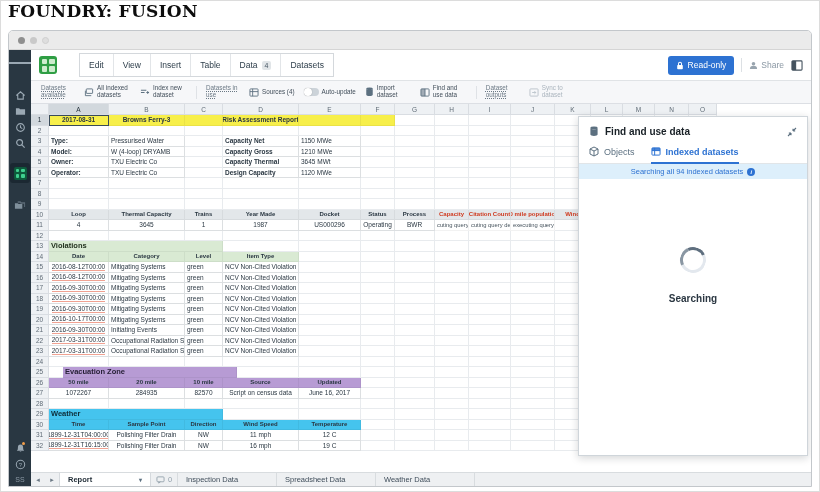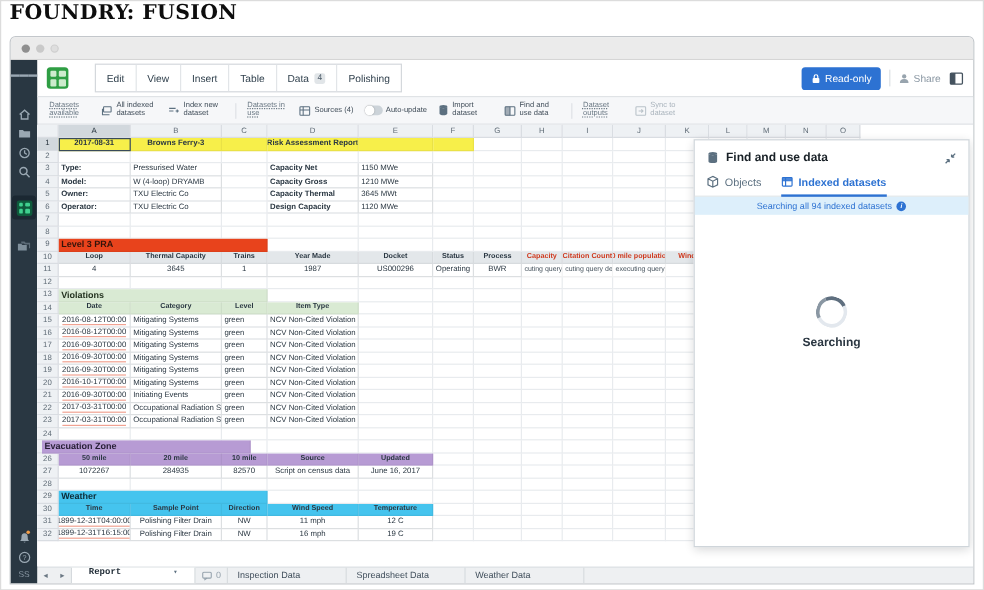--- a/index.html
+++ b/index.html
@@ -93,25 +93,25 @@
   .p-search{margin:8px 9px 7px 9px;border:1px solid #c6cdd4;border-radius:3px;height:21px;display:flex;align-items:center;padding:0 5px;gap:5px;}
   .scope-btn{border:1px solid #c6cdd4;border-radius:3px;height:15px;display:flex;align-items:center;gap:3px;padding:0 4px;font-size:7.5px;color:#26323c;background:#fff;}
   .chip{background:#edf0f2;border-radius:3px;height:14px;display:flex;align-items:center;gap:4px;padding:0 5px;font-size:7px;color:#30404d;}
   .chip .x{color:#5c7080;font-size:8px;}
   .caretline{width:1px;height:11px;background:#1b2733;}
   .p-search .spacer{flex:1;}
   .p-banner{background:#ddeffb;height:15px;display:flex;align-items:center;justify-content:center;gap:4px;font-size:7.5px;color:var(--c-accent,#2d72d2);flex:none;}
   .info-ico{width:8px;height:8px;border-radius:50%;background:var(--c-accent,#2d72d2);color:#fff;font-size:5.5px;display:flex;align-items:center;justify-content:center;font-weight:bold;font-style:italic;}
   .p-body{flex:1;display:flex;flex-direction:column;align-items:center;}
   .spinner{margin-top:68px;width:26px;height:26px;border-radius:50%;border:3px solid #e3e8ee;border-top-color:#5f6f7f;border-left-color:#8a97a3;transform:rotate(20deg);box-sizing:border-box;}
-  .search-status{margin-top:7px;font-size:10px;font-weight:bold;color:#2b3742;}
+  .search-status{margin-top:20px;font-size:10px;font-weight:bold;color:#2b3742;}
   
   .bottombar{height:13px;background:#eef0f2;border-top:1px solid #d8dcdf;display:flex;align-items:stretch;flex:none;font-size:7.5px;color:#3f4d5a;}
   .navarrow{width:14px;display:flex;align-items:center;justify-content:center;color:#6b7884;font-size:7px;}
-  .activetab{width:74px;background:#fff;border-left:1px solid #d5d9dd;border-right:1px solid #d5d9dd;display:flex;justify-content:space-between;padding:0 14px;font-weight:bold;color:#1f2b35;font-family:Liberation Mono, monospace;}
+  .activetab{width:74px;background:#fff;border-left:1px solid #d5d9dd;border-right:1px solid #d5d9dd;display:flex;align-items:center;justify-content:space-between;padding:0 8px;font-weight:bold;color:#1f2b35;}
   .tcaret{color:#5c7080;font-size:6px;}
   .commentgrp{width:26px;display:flex;align-items:center;justify-content:center;gap:3px;color:#94a1ac;}
   .sheettab{width:99px;border-left:1px solid #d8dcdf;display:flex;align-items:center;padding-left:8px;box-sizing:border-box;}
   .endtabdiv{border-left:1px solid #d8dcdf;}
 </style>
 </head>
 <body>
 
 <div class="frame"></div>
 <div class="page-title">FOUNDRY: FUSION</div>
@@ -203,21 +203,21 @@
               <span>Insert</span>
             </div>
           <div class="menu-tab">
               <span>Table</span>
             </div>
           <div class="menu-tab">
               <span>Data</span>
               <span class="badge">4</span>
             </div>
           <div class="menu-tab">
-              <span>Polishing</span>
+              <span>Datasets</span>
             </div>
         </div>
         <div class="hdr-right">
           <div class="ro-btn">
             <svg width="8" height="9" viewBox="0 0 8 9" fill="#fff">
                 <path d="M2 4 V2.8 a2 2 0 0 1 4 0 V4 H5 V2.8 a1 1 0 0 0 -2 0 V4 Z"></path>
                 <rect x="1.2" y="4" width="5.6" height="4.2" rx="0.8"></rect>
               </svg>
             <span>Read-only</span>
           </div>
@@ -845,21 +845,20 @@
             <div class="dc b" style="left: 192px; top: 42.5px; width: 76px; height: 10.5px;">Capacity Gross</div>
             <div class="dc " style="left: 268px; top: 42.5px; width: 62px; height: 10.5px;">1210 MWe</div>
             <div class="dc b" style="left: 18px; top: 53px; width: 60px; height: 10.5px;">Owner:</div>
             <div class="dc " style="left: 78px; top: 53px; width: 76px; height: 10.5px;">TXU Electric Co</div>
             <div class="dc b" style="left: 192px; top: 53px; width: 76px; height: 10.5px;">Capacity Thermal</div>
             <div class="dc " style="left: 268px; top: 53px; width: 62px; height: 10.5px;">3645 MWt</div>
             <div class="dc b" style="left: 18px; top: 63.5px; width: 60px; height: 10.5px;">Operator:</div>
             <div class="dc " style="left: 78px; top: 63.5px; width: 76px; height: 10.5px;">TXU Electric Co</div>
             <div class="dc b" style="left: 192px; top: 63.5px; width: 76px; height: 10.5px;">Design Capacity</div>
             <div class="dc " style="left: 268px; top: 63.5px; width: 62px; height: 10.5px;">1120 MWe</div>
-            <div class="dc title-red" style="left: 18px; top: 95px; width: 174px; height: 10.5px;">Level 3 PRA</div>
             <div class="dc hg" style="left: 18px; top: 105.5px; width: 60px; height: 10.5px;">Loop</div>
             <div class="dc hg" style="left: 78px; top: 105.5px; width: 76px; height: 10.5px;">Thermal Capacity</div>
             <div class="dc hg" style="left: 154px; top: 105.5px; width: 38px; height: 10.5px;">Trains</div>
             <div class="dc hg" style="left: 192px; top: 105.5px; width: 76px; height: 10.5px;">Year Made</div>
             <div class="dc hg" style="left: 268px; top: 105.5px; width: 62px; height: 10.5px;">Docket</div>
             <div class="dc hg" style="left: 330px; top: 105.5px; width: 34px; height: 10.5px;">Status</div>
             <div class="dc hg" style="left: 364px; top: 105.5px; width: 40px; height: 10.5px;">Process</div>
             <div class="dc hg red" style="left: 404px; top: 105.5px; width: 34px; height: 10.5px;">Capacity</div>
             <div class="dc hg red" style="left: 438px; top: 105.5px; width: 42px; height: 10.5px;">Citation Count</div>
             <div class="dc hg red" style="left: 480px; top: 105.5px; width: 44px; height: 10.5px;">50 mile population</div>
@@ -926,21 +925,21 @@
             </div>
             <div class="dc " style="left: 78px; top: 231.5px; width: 76px; height: 10.5px;">Occupational Radiation Sa</div>
             <div class="dc " style="left: 154px; top: 231.5px; width: 38px; height: 10.5px;">green</div>
             <div class="dc " style="left: 192px; top: 231.5px; width: 76px; height: 10.5px;">NCV Non-Cited Violation</div>
             <div class="dc du c" style="left: 18px; top: 242px; width: 60px; height: 10.5px;">
               <span class="u">2017-03-31T00:00</span>
             </div>
             <div class="dc " style="left: 78px; top: 242px; width: 76px; height: 10.5px;">Occupational Radiation Sa</div>
             <div class="dc " style="left: 154px; top: 242px; width: 38px; height: 10.5px;">green</div>
             <div class="dc " style="left: 192px; top: 242px; width: 76px; height: 10.5px;">NCV Non-Cited Violation</div>
-            <div class="dc title-purple" style="left: 4px; top: 263px; width: 174px; height: 10.5px;">Evacuation Zone</div>
+            <div class="dc title-purple" style="left: 32px; top: 263px; width: 174px; height: 10.5px;">Evacuation Zone</div>
             <div class="dc hp" style="left: 18px; top: 273.5px; width: 60px; height: 10.5px;">50 mile</div>
             <div class="dc hp" style="left: 78px; top: 273.5px; width: 76px; height: 10.5px;">20 mile</div>
             <div class="dc hp" style="left: 154px; top: 273.5px; width: 38px; height: 10.5px;">10 mile</div>
             <div class="dc hp" style="left: 192px; top: 273.5px; width: 76px; height: 10.5px;">Source</div>
             <div class="dc hp" style="left: 268px; top: 273.5px; width: 62px; height: 10.5px;">Updated</div>
             <div class="dc c" style="left: 18px; top: 284px; width: 60px; height: 10.5px;">1072267</div>
             <div class="dc c" style="left: 78px; top: 284px; width: 76px; height: 10.5px;">284935</div>
             <div class="dc c" style="left: 154px; top: 284px; width: 38px; height: 10.5px;">82570</div>
             <div class="dc c" style="left: 192px; top: 284px; width: 76px; height: 10.5px;">Script on census data</div>
             <div class="dc c" style="left: 268px; top: 284px; width: 62px; height: 10.5px;">June 16, 2017</div>

